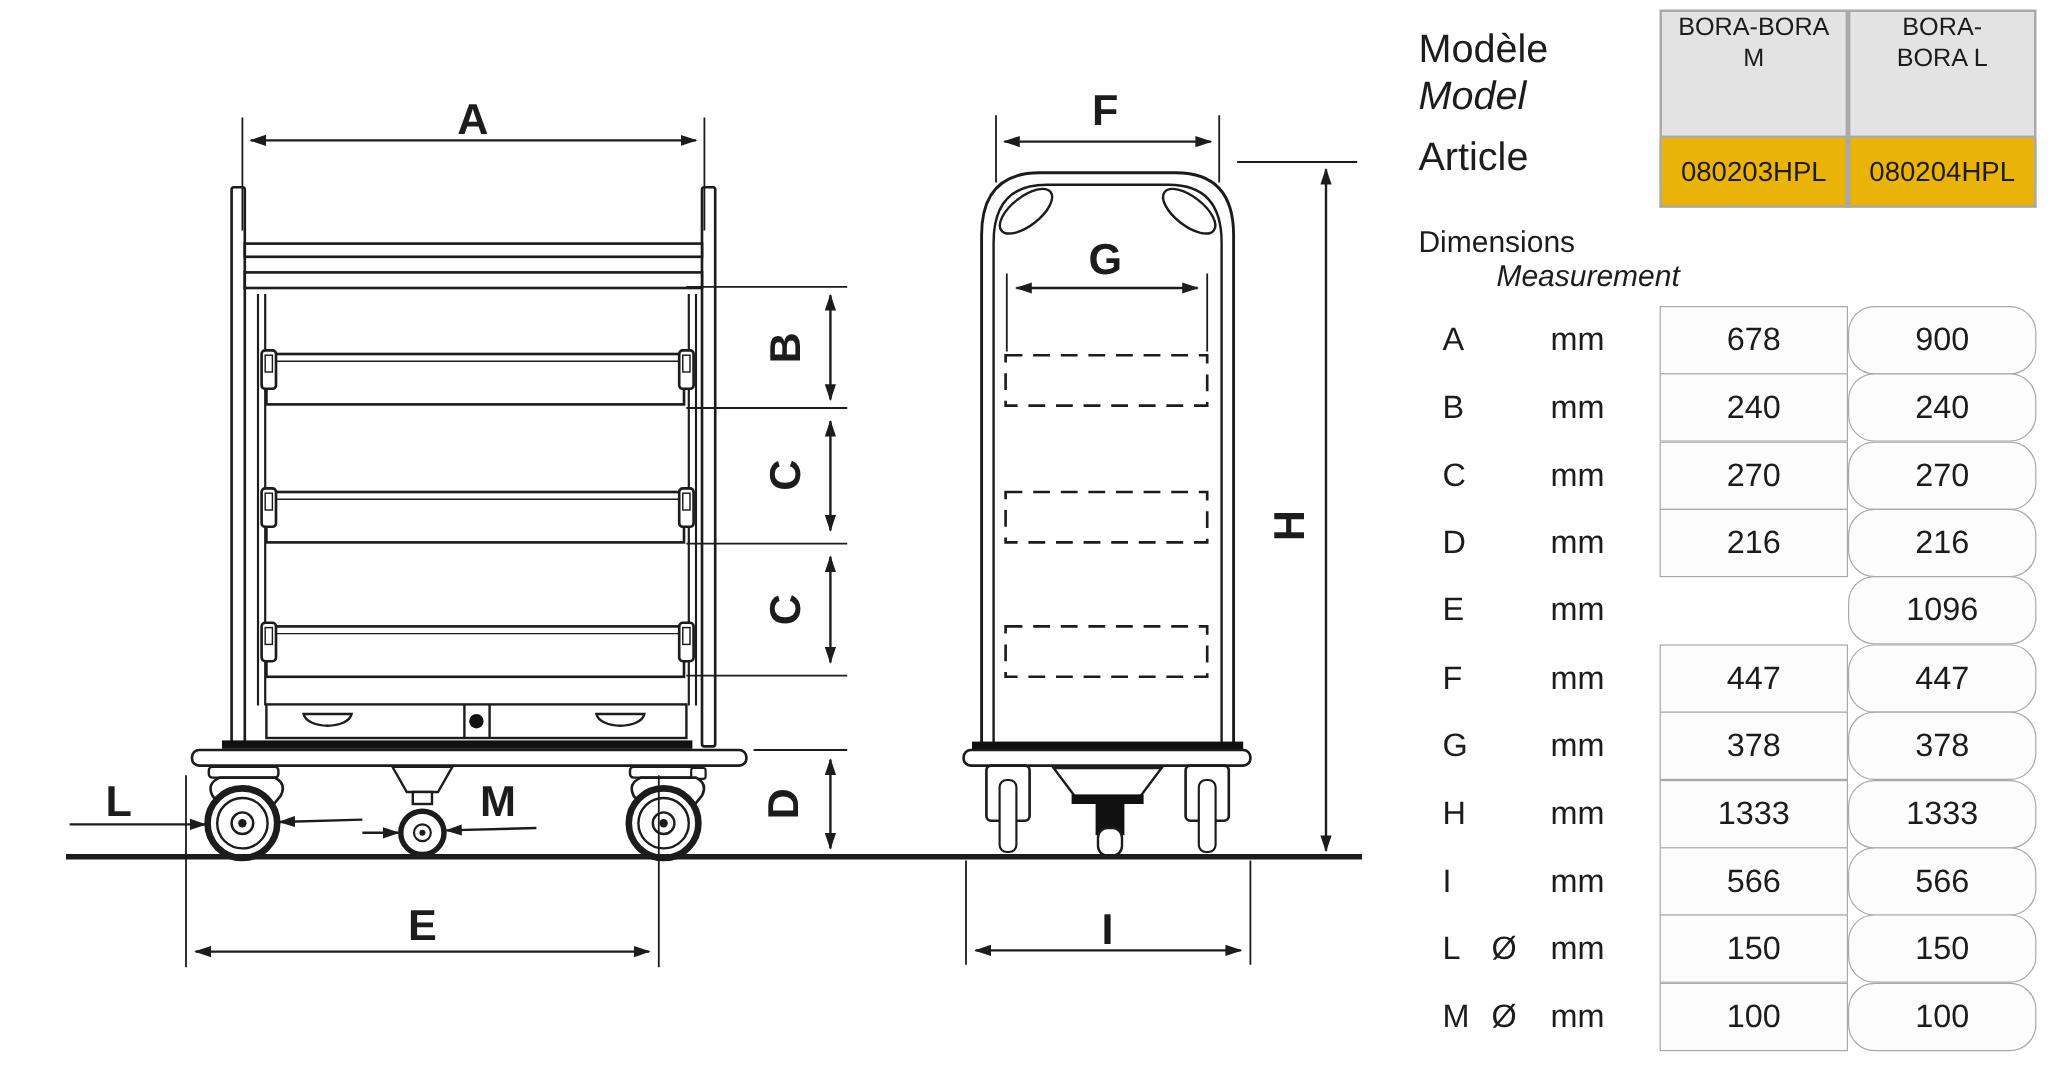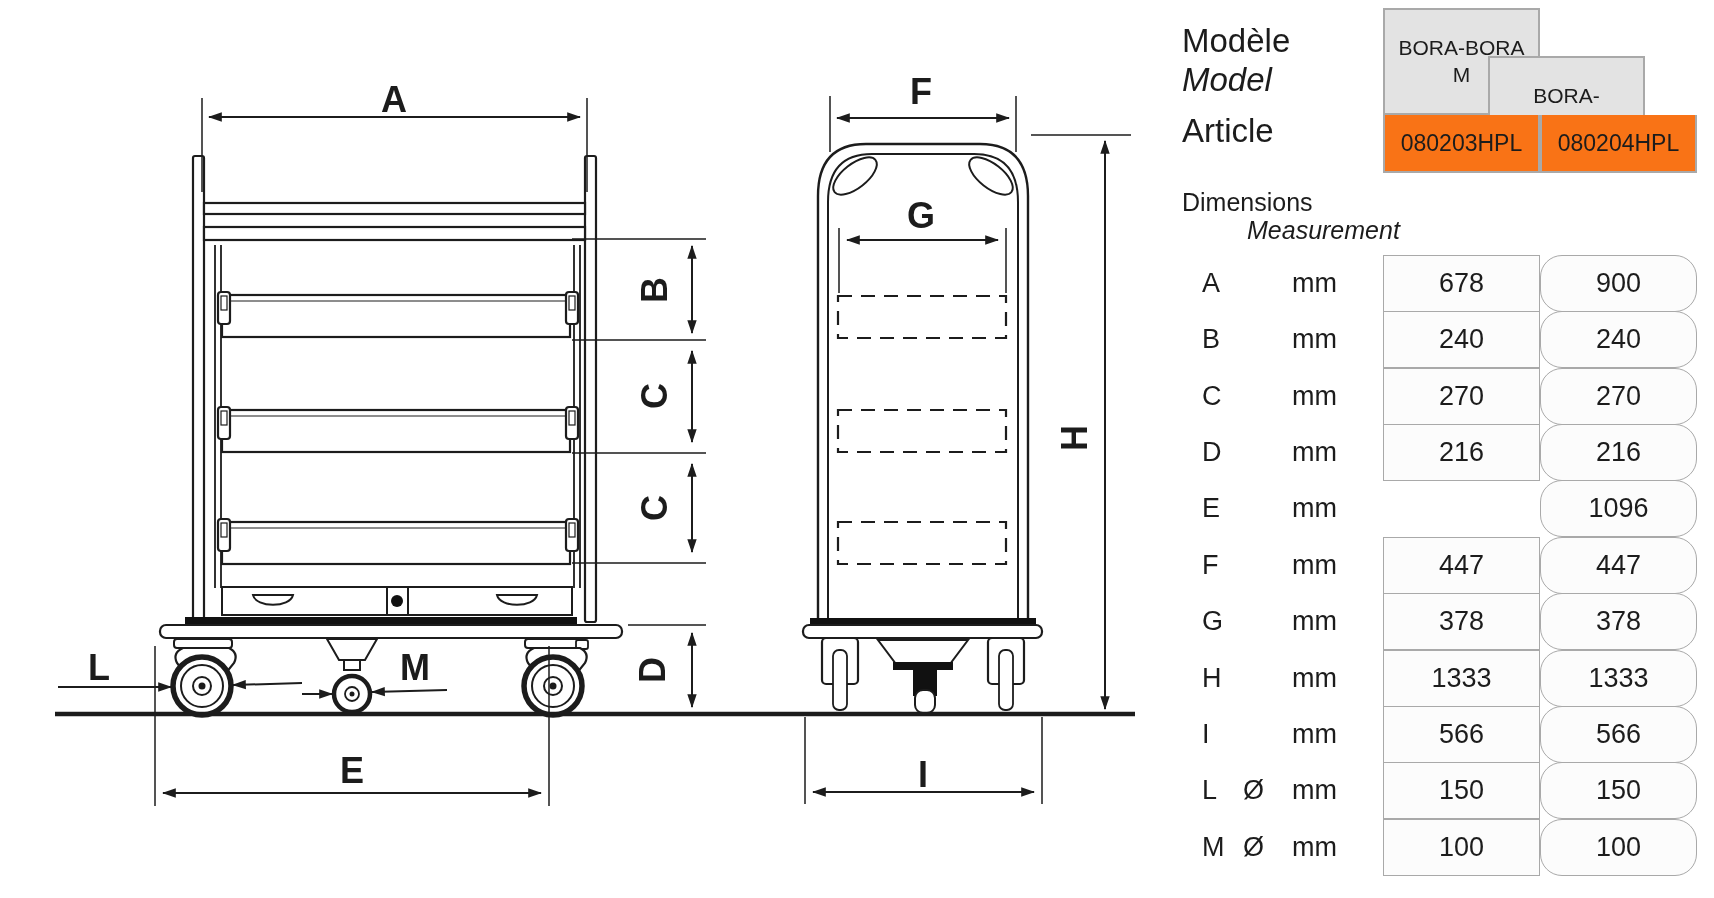--- a/index.html
+++ b/index.html
@@ -8,23 +8,23 @@
   #drawing-svg{position:absolute;left:0;top:0;}
 
   .dim-label{font-family:"Liberation Sans",sans-serif;font-size:36px;font-weight:700;fill:#1c1c1c;}
   .lab{position:absolute;white-space:nowrap;}
   .lab-big{font-size:33px;font-weight:400;}
   .lab-mid{font-size:25px;font-weight:400;}
   .italic{font-style:italic;}
 
   
   .hdr-cell{position:absolute;width:157px;height:107px;background:#e3e3e3;border:2px solid #a9a9a9;
-            box-sizing:border-box;display:flex;align-items:center;justify-content:center;text-align:center;
+            box-sizing:border-box;display:flex;justify-content:center;text-align:center;
             font-size:21px;line-height:1.25;}
-  .art-cell{position:absolute;width:157px;height:58px;background:#f97316;border:2px solid #a9a9a9;border-top:none;
+  .art-cell{position:absolute;width:157px;height:58px;background:#eab308;border:2px solid #a9a9a9;border-top:none;
             box-sizing:border-box;display:flex;align-items:center;justify-content:center;font-size:23px;}
 
   
   .dim-row{position:absolute;left:1195px;width:505px;height:57px;}
   .dim-letter{position:absolute;left:7px;top:0;height:57px;display:flex;align-items:center;font-size:27px;}
   .dim-prefix{position:absolute;left:48px;top:0;height:57px;display:flex;align-items:center;font-size:27px;}
   .dim-unit{position:absolute;left:97px;top:0;height:57px;display:flex;align-items:center;font-size:27px;}
   .val-cell{position:absolute;top:0;width:157px;height:57px;background:#fcfcfc;border:1.5px solid #a9a9a9;
             box-sizing:border-box;display:flex;align-items:center;justify-content:center;font-size:27px;}
   .val-m{left:188px;} .val-l{left:345px;border-radius:22px;}
@@ -201,21 +201,21 @@
     <div class="lab lab-big" style="left:1182px;top:22px;">Modèle</div>
     <div class="lab lab-big italic" style="left:1182px;top:61px;">Model</div>
     <div class="lab lab-big" style="left:1182px;top:112px;">Article</div>
     <div class="lab lab-mid" style="left:1182px;top:188px;">Dimensions</div>
     <div class="lab lab-mid italic" style="left:1247px;top:216px;">Measurement</div>
 
     <div class="hdr-cell" style="left:1383px;top:8px;">
       <span><span>BORA-BORA</span><br>
             <span>M</span></span>
     </div>
-    <div class="hdr-cell" style="left:1488px;top:8px;margin-top:48px;">
+    <div class="hdr-cell" style="left:1540px;top:8px;">
       <span><span>BORA-</span><br>
             <span>BORA L</span></span>
     </div>
 
     <div class="art-cell" style="left:1383px;top:115px;">080203HPL</div>
     <div class="art-cell" style="left:1540px;top:115px;">080204HPL</div>
 
     <div>
         <div class="dim-row" style="top: 255px;">
     <div class="dim-letter">A</div>

